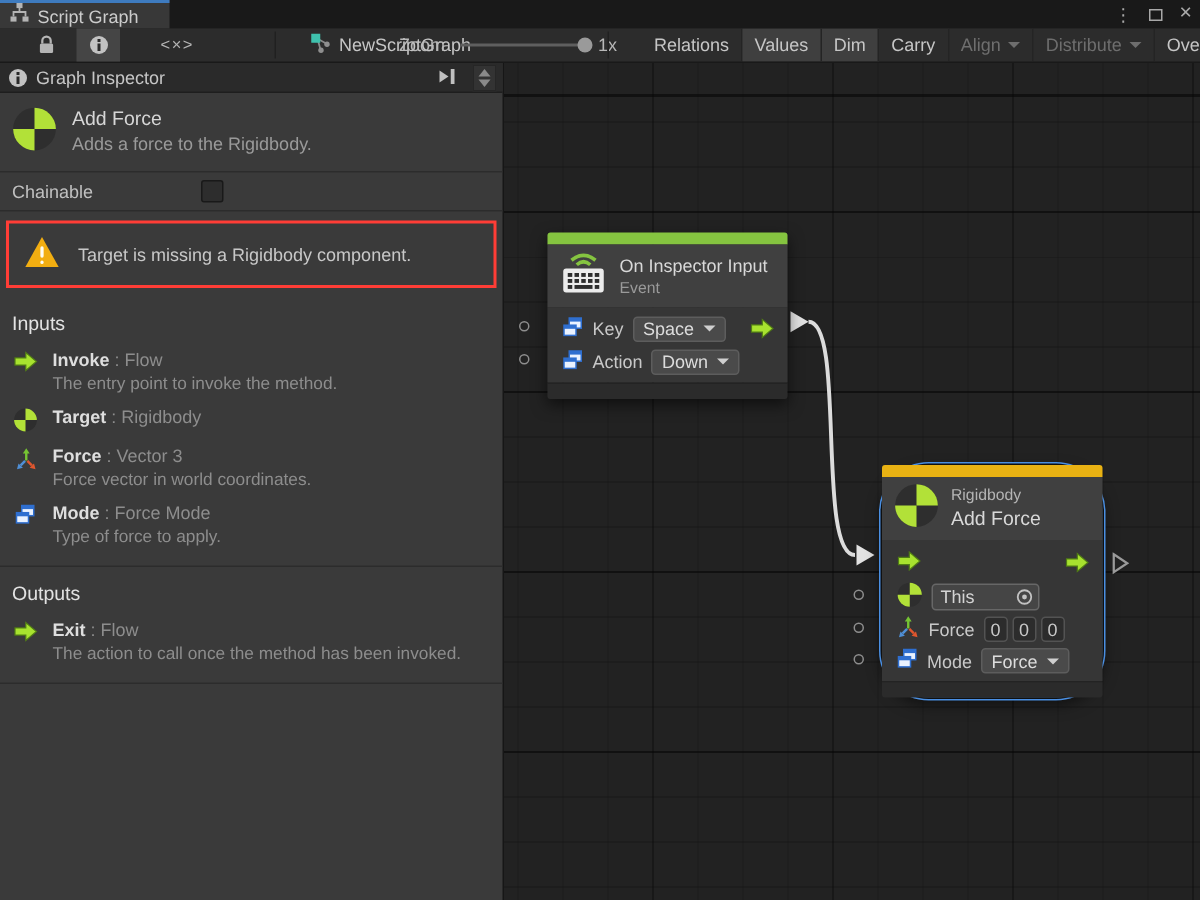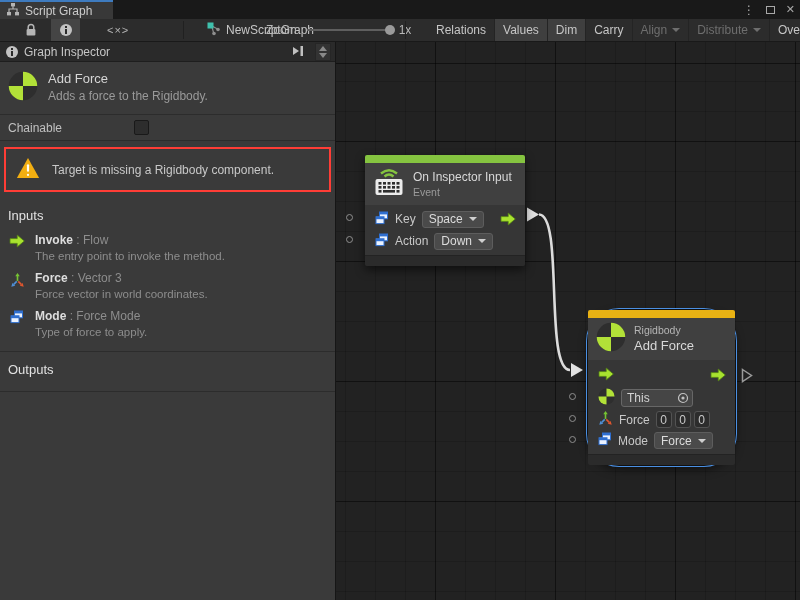--- a/index.html
+++ b/index.html
@@ -429,20 +429,34 @@
               <path d="M0 4.6 H7.2 V1 L14.3 7 L7.2 13 V9.4 H0 Z" fill="#a8e22f" stroke="#507c15" stroke-width="0.8"></path>
             </svg>
         </span>
         <span>
           <span class="port-name">Invoke</span>
           <span class="port-type">: Flow</span>
           <div class="port-desc">The entry point to invoke the method.</div>
         </span>
       </div>
 
+      <div class="port-row">
+        <span class="port-ico">
+          <svg width="16" height="16" viewBox="0 0 20 20">
+            <circle cx="10" cy="10" r="9.5" fill="#2e2e2e"></circle>
+            <path d="M10 10 L10 0.5 A9.5 9.5 0 0 1 19.5 10 Z" fill="#b2e138"></path>
+            <path d="M10 10 L10 19.5 A9.5 9.5 0 0 1 0.5 10 Z" fill="#b2e138"></path>
+          </svg>
+        </span>
+        <span>
+          <span class="port-name">Target</span>
+          <span class="port-type">: Rigidbody</span>
+          
+        </span>
+      </div>
 
       <div class="port-row">
         <span class="port-ico">
           <svg width="15" height="16" viewBox="0 0 16 16">
             <path d="M8 9 V3.4" stroke="#76c433" stroke-width="1.7"></path>
               <path d="M8 0.4 L5.6 4 H10.4 Z" fill="#76c433"></path>
             <path d="M7.2 9.4 L4 12.6" stroke="#4f8fd6" stroke-width="1.7"></path>
               <polygon points="1.4,15.2 5.6,14.2 2.5,11.2" fill="#4f8fd6"></polygon>
             <path d="M8.8 9.4 L12 12.6" stroke="#e0562e" stroke-width="1.7"></path>
               <polygon points="14.6,15.2 10.4,14.2 13.5,11.2" fill="#e0562e"></polygon>
@@ -467,16 +481,28 @@
         <span>
           <span class="port-name">Mode</span>
           <span class="port-type">: Force Mode</span>
           <div class="port-desc">Type of force to apply.</div>
         </span>
       </div>
     </div>
 
     <div class="section section-bordered">
       <div class="section-h">Outputs</div>
+      <div class="port-row">
+        <span class="port-ico">
+          <svg width="17" height="14" viewBox="0 0 15 14">
+              <path d="M0 4.6 H7.2 V1 L14.3 7 L7.2 13 V9.4 H0 Z" fill="#a8e22f" stroke="#507c15" stroke-width="0.8"></path>
+            </svg>
+        </span>
+        <span>
+          <span class="port-name">Exit</span>
+          <span class="port-type">: Flow</span>
+          <div class="port-desc">The action to call once the method has been invoked.</div>
+        </span>
+      </div>
     </div>
   </div>
 
 </div>
 
 </body></html>

